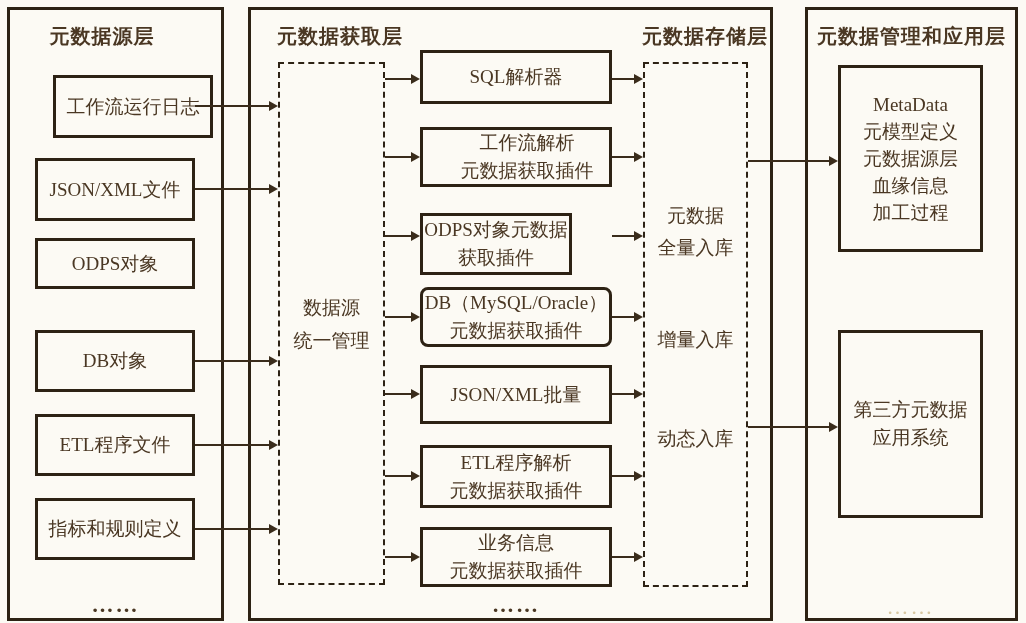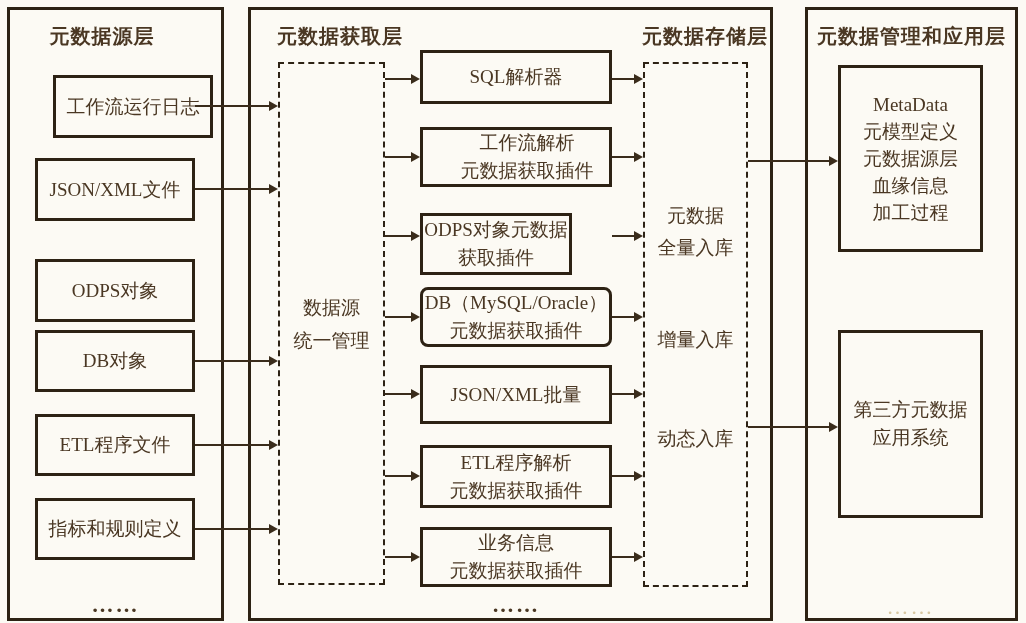--- a/index.html
+++ b/index.html
@@ -84,21 +84,21 @@
   <div class="layer-title" style="left:265px; top:23px; width:150px;">元数据获取层</div>
   <div class="layer-title" style="left:630px; top:23px; width:150px;">元数据存储层</div>
   <div class="layer-title" style="left:805px; top:23px; width:213px;text-align:center;">元数据管理和应用层</div>
 
   <div class="solid-box label-box" style="left:35px; top:75px; width:160px; height:63px;margin-left:18px;">
     <span>工作流运行日志</span>
   </div>
   <div class="solid-box label-box" style="left:35px; top:158px; width:160px; height:63px;">
     <span>JSON/XML文件</span>
   </div>
-  <div class="solid-box label-box" style="left:35px; top:259px; width:160px; height:63px;text-align:center;">
+  <div class="solid-box label-box" style="left:35px; top:238px; width:160px; height:51px;text-align:center;">
     <span>ODPS对象</span>
   </div>
   <div class="solid-box label-box" style="left:35px; top:414px; width:160px; height:62px;">
     <span>ETL程序文件</span>
   </div>
   <div class="solid-box label-box" style="left:35px; top:330px; width:160px; height:62px;">
     <span>DB对象</span>
   </div>
   <div class="solid-box label-box" style="left:35px; top:498px; width:160px; height:62px;">
     <span>指标和规则定义</span>

